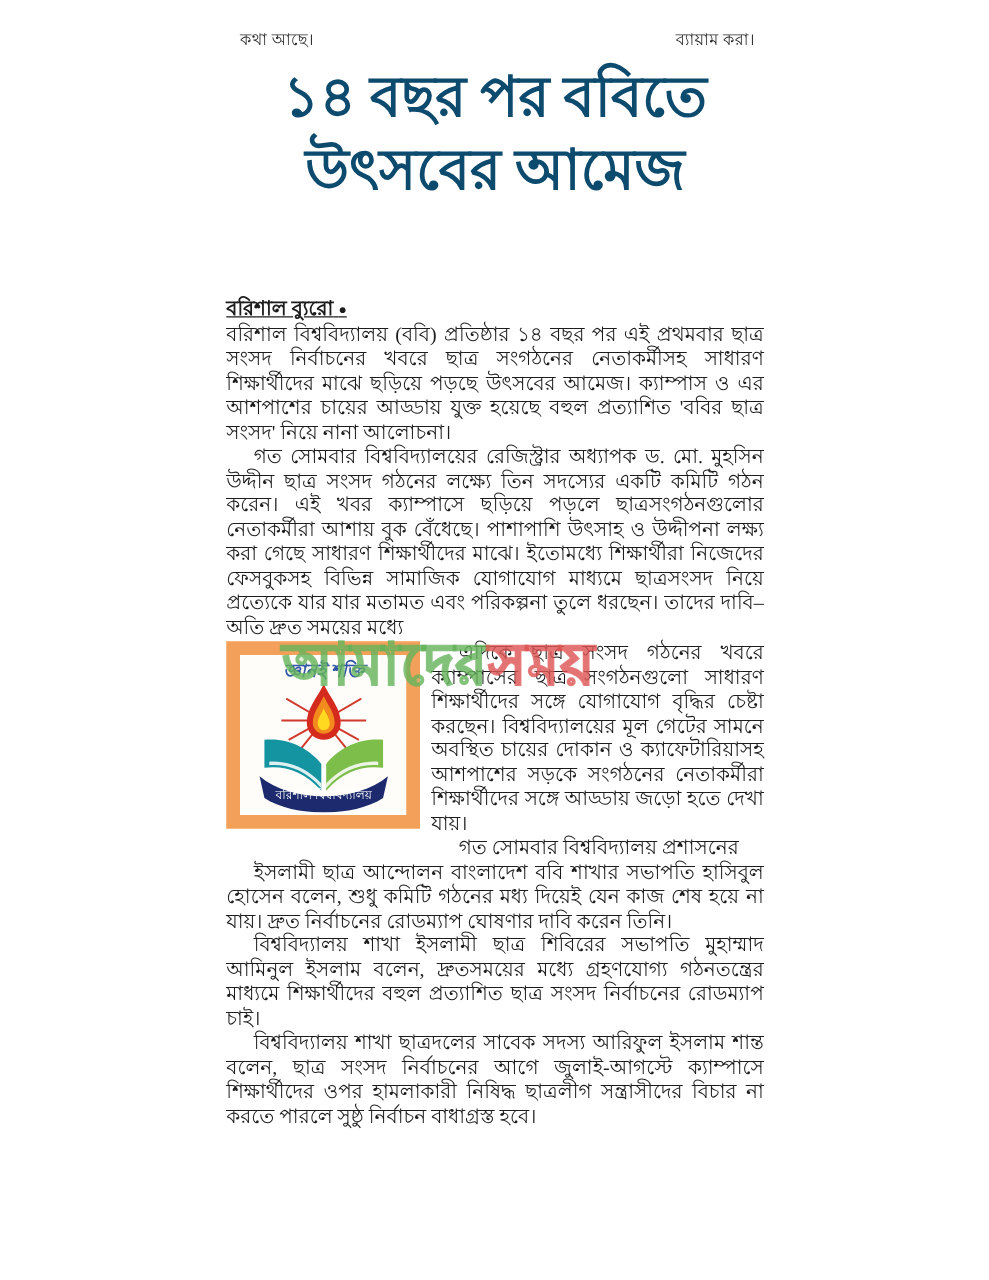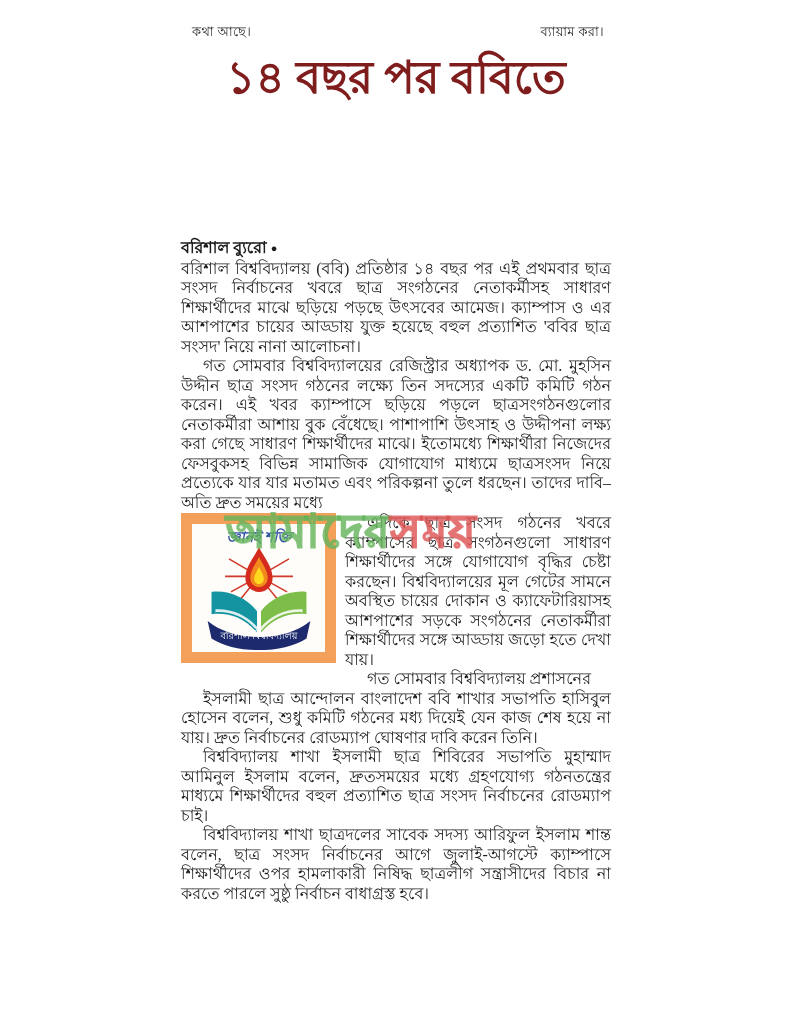--- a/index.html
+++ b/index.html
@@ -11,30 +11,30 @@
   .page{position:relative;width:791px;height:1024px;background:#fff;overflow:hidden;}
 
   .header-row{
     position:absolute;top:22px;left:192px;width:412px;
     display:flex;justify-content:space-between;
     font-size:13px;color:#2b2b2b;letter-spacing:.3px;
   }
 
   .headline{
     position:absolute;top:50px;left:180px;width:432px;
-    text-align:center;font-weight:700;color:#7f1d1d;
+    text-align:center;font-weight:700;color:#0c4a6e;
     font-size:45px;line-height:1.28;
   }
 
   .article{
     position:absolute;top:238px;left:181px;width:430px;
     font-size:16px;line-height:19.5px;text-align:justify;color:#1c1c1c;
   }
   .article p{margin:0;}
-  .byline{font-weight:700;margin-bottom:2px;}
+  .byline{font-weight:700;margin-bottom:2px;text-decoration:underline;}
   .byline .bullet{font-size:11px;vertical-align:1px;}
   .indent{text-indent:22px;}
 
   .mid-row{display:flex;gap:9px;margin:1px 0 0 0;}
   .logo-frame{
     flex:0 0 155px;height:150px;box-sizing:border-box;
     border:11px solid #F3A05B;background:#fffdf9;
     display:flex;align-items:center;justify-content:center;
   }
   .mid-text{flex:1;min-width:0;}
@@ -66,20 +66,21 @@
 
 <div class="page">
 
   <div class="header-row">
     <span>কথা আছে।</span>
     <span>ব্যায়াম করা।</span>
   </div>
 
   <div class="headline">
     <div>১৪ বছর পর ববিতে</div>
+    <div>উৎসবের আমেজ</div>
   </div>
 
   <div class="article">
     <p class="byline">
       <span>বরিশাল ব্যুরো</span>
       <span class="bullet">●</span>
     </p>
     <p>বরিশাল বিশ্ববিদ্যালয় (ববি) প্রতিষ্ঠার ১৪ বছর পর এই প্রথমবার ছাত্র সংসদ নির্বাচনের খবরে ছাত্র সংগঠনের নেতাকর্মীসহ সাধারণ শিক্ষার্থীদের মাঝে ছড়িয়ে পড়ছে উৎসবের আমেজ। ক্যাম্পাস ও এর আশপাশের চায়ের আড্ডায় যুক্ত হয়েছে বহুল প্রত্যাশিত 'ববির ছাত্র সংসদ' নিয়ে নানা আলোচনা।</p>
     <p class="indent">গত সোমবার বিশ্ববিদ্যালয়ের রেজিস্ট্রার অধ্যাপক ড. মো. মুহসিন উদ্দীন ছাত্র সংসদ গঠনের লক্ষ্যে তিন সদস্যের একটি কমিটি গঠন করেন। এই খবর ক্যাম্পাসে ছড়িয়ে পড়লে ছাত্রসংগঠনগুলোর নেতাকর্মীরা আশায় বুক বেঁধেছে। পাশাপাশি উৎসাহ ও উদ্দীপনা লক্ষ্য করা গেছে সাধারণ শিক্ষার্থীদের মাঝে। ইতোমধ্যে শিক্ষার্থীরা নিজেদের ফেসবুকসহ বিভিন্ন সামাজিক যোগাযোগ মাধ্যমে ছাত্রসংসদ নিয়ে প্রত্যেকে যার যার মতামত এবং পরিকল্পনা তুলে ধরছেন। তাদের দাবি– অতি দ্রুত সময়ের মধ্যে</p>
 

